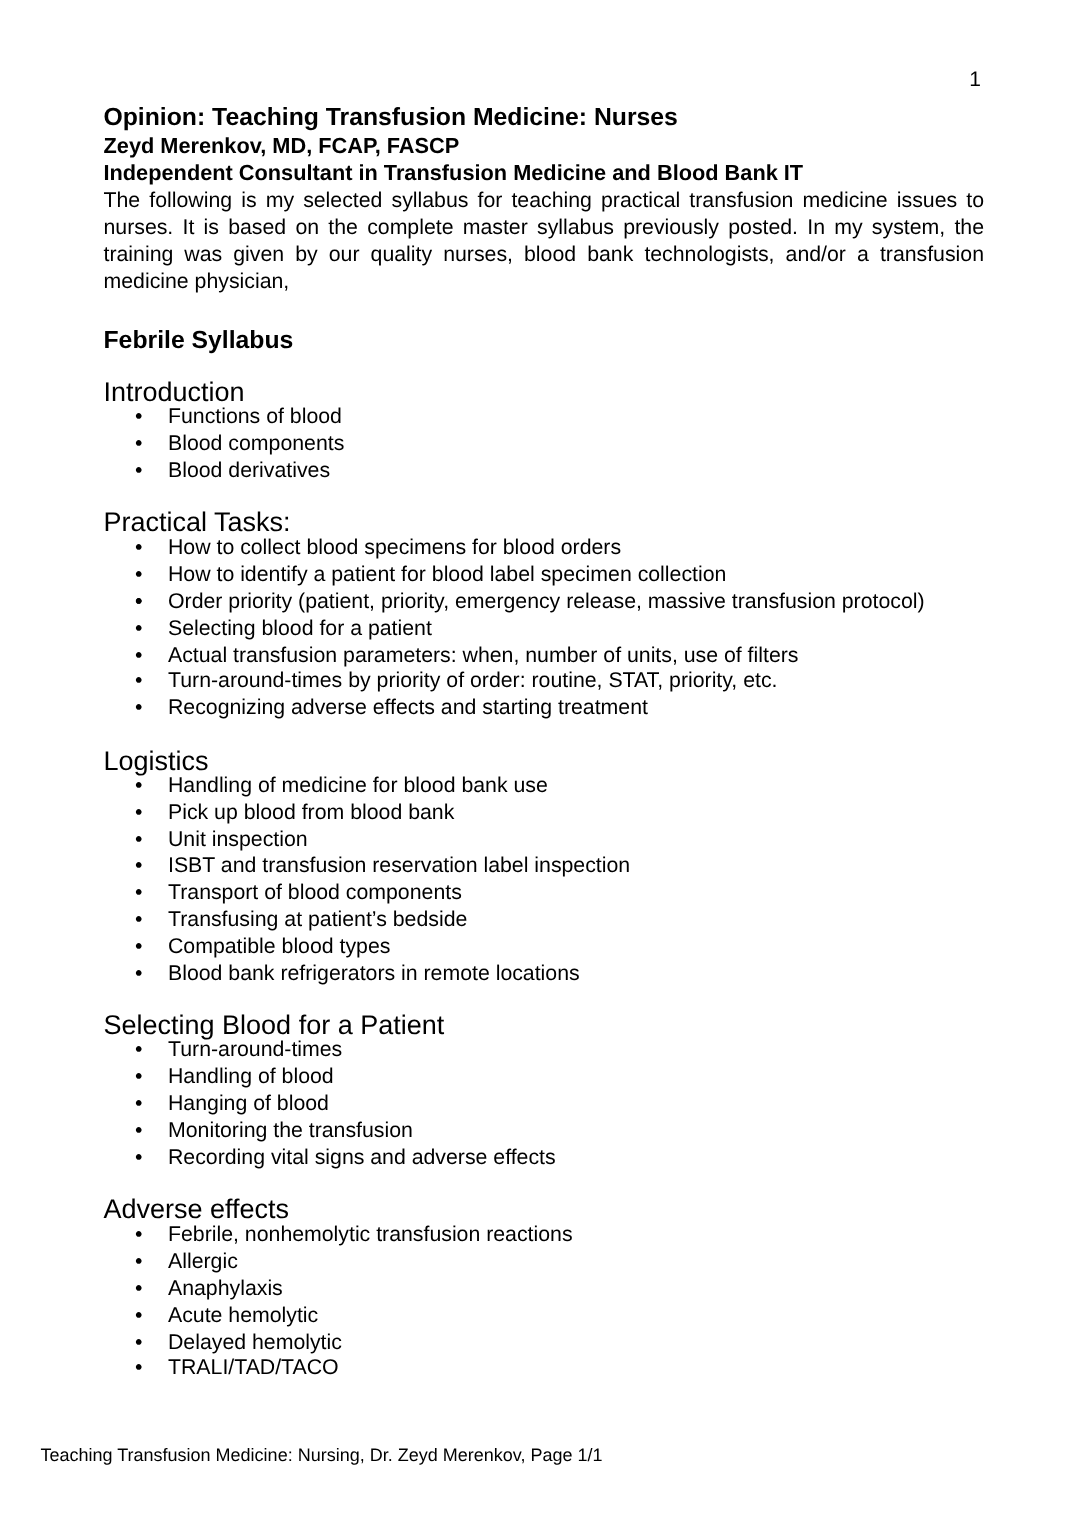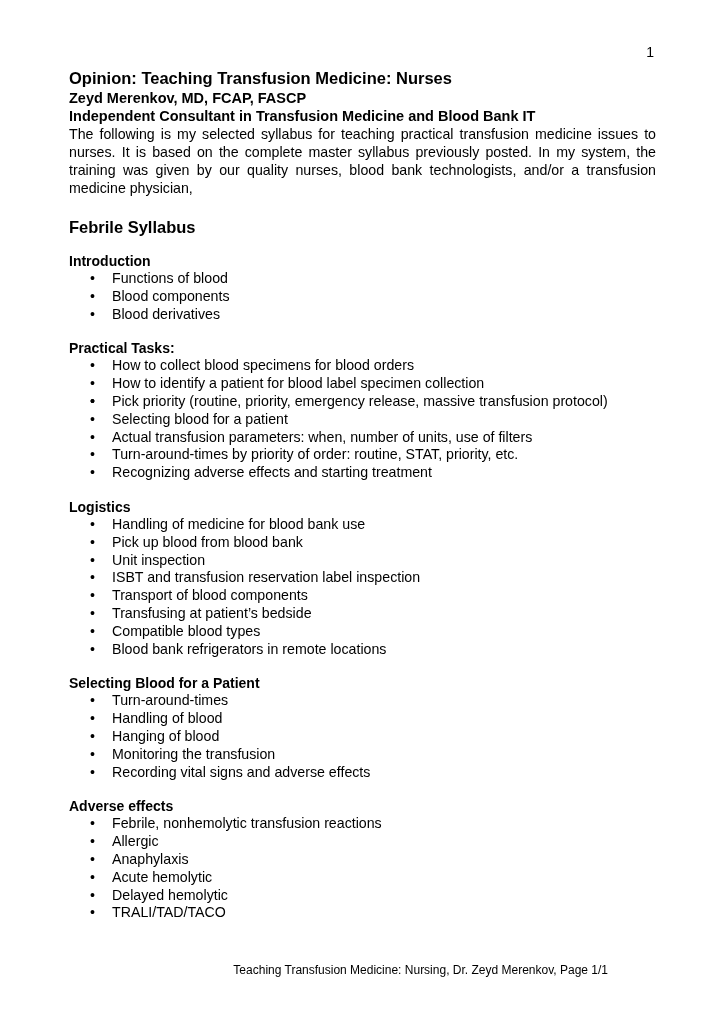--- a/index.html
+++ b/index.html
@@ -8,26 +8,26 @@
       font-family: "Liberation Sans", sans-serif; color: #000000;
     }
     .page-number { position: absolute; top: 44px; right: 70px; font-size: 14px; }
     .content { position: absolute; left: 69px; top: 68px; width: 587px; }
     .title { font-size: 16.5px; font-weight: bold; line-height: 21px; margin: 0; }
     .subhead { font-size: 14.5px; font-weight: bold; line-height: 18px; margin: 0; }
     .intro { font-size: 14.2px; line-height: 18px; margin: 0; text-align: justify; }
     .section-title { font-size: 16.5px; font-weight: bold; line-height: 20px; margin: 20px 0 0 0; }
     .section { margin-top: 16px; }
     .section.first { margin-top: 15px; }
-    .section h3 { font-size: 14px; font-weight: bold; line-height: 18px; margin: 0; }
+    .section h3 { font-size: 18px; font-weight: normal; line-height: 18px; margin: 0; }
     .section ul { list-style: none; margin: 0; padding: 0; }
     .section li { font-size: 14.2px; line-height: 17.8px; position: relative; padding-left: 43px; white-space: nowrap; }
     .bullet { position: absolute; left: 21px; top: 0; }
     .footer {
-      position: absolute; top: 963px; left: 0; width: 608px; text-align: right; font-size: 12px;
+      position: absolute; top: 963px; left: 0; width: 608px; text-align: left; font-size: 12px; padding-left: 27px;
     }
   </style>
 </head>
 <body>
 
 <div class="page-number">1</div>
 
 <div class="content">
   <h1 class="title">Opinion:  Teaching Transfusion Medicine:  Nurses</h1>
   <h2 class="subhead">Zeyd Merenkov, MD, FCAP, FASCP</h2>
@@ -44,21 +44,21 @@
           <li><span class="bullet">•</span><span>Blood components</span></li>
           <li><span class="bullet">•</span><span>Blood derivatives</span></li>
         </ul>
       </div>
       <div class="section">
         <h3>Practical Tasks:</h3>
         <ul>
           <li><span class="bullet">•</span><span>How to collect blood specimens for blood orders</span></li>
           <li><span class="bullet">•</span><span>How to identify a patient for blood label specimen collection</span></li>
           <li><span class="bullet">•</span></li>
-          <li><span class="bullet">•</span><span>Pick priority (routine, priority, emergency release, massive transfusion protocol)</span></li>
+          <li><span class="bullet">•</span><span>Order priority (patient, priority, emergency release, massive transfusion protocol)</span></li>
           <li><span class="bullet">•</span><span>Selecting blood for a patient</span></li>
           <li><span class="bullet">•</span><span>Actual transfusion parameters:  when, number of units, use of filters</span></li>
           <li><span class="bullet">•</span><span>Turn-around-times by priority of order:  routine, STAT, priority, etc.</span></li>
           <li><span class="bullet">•</span><span>Recognizing adverse effects and starting treatment</span></li>
         </ul>
       </div>
       <div class="section">
         <h3>Logistics</h3>
         <ul>
           <li><span class="bullet">•</span><span>Handling of medicine for blood bank use</span></li>

